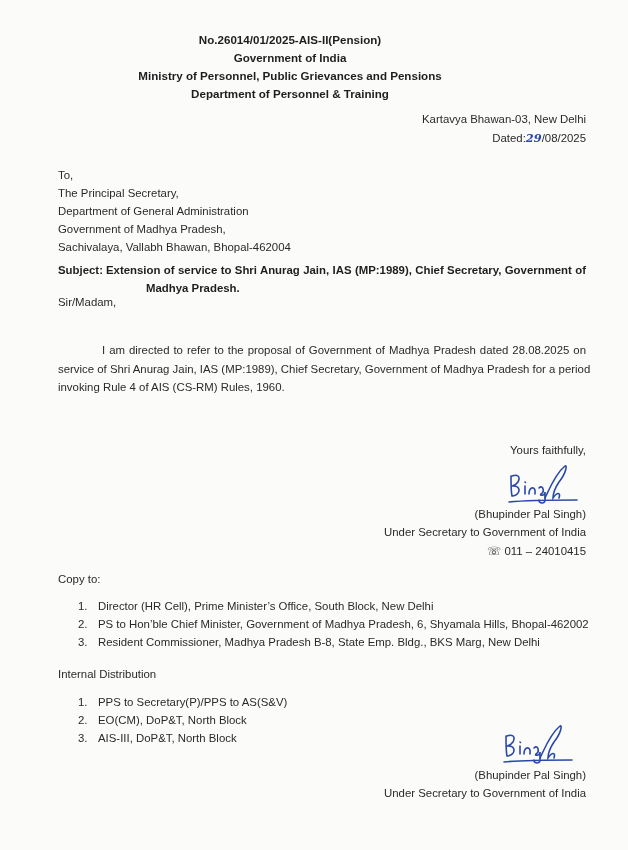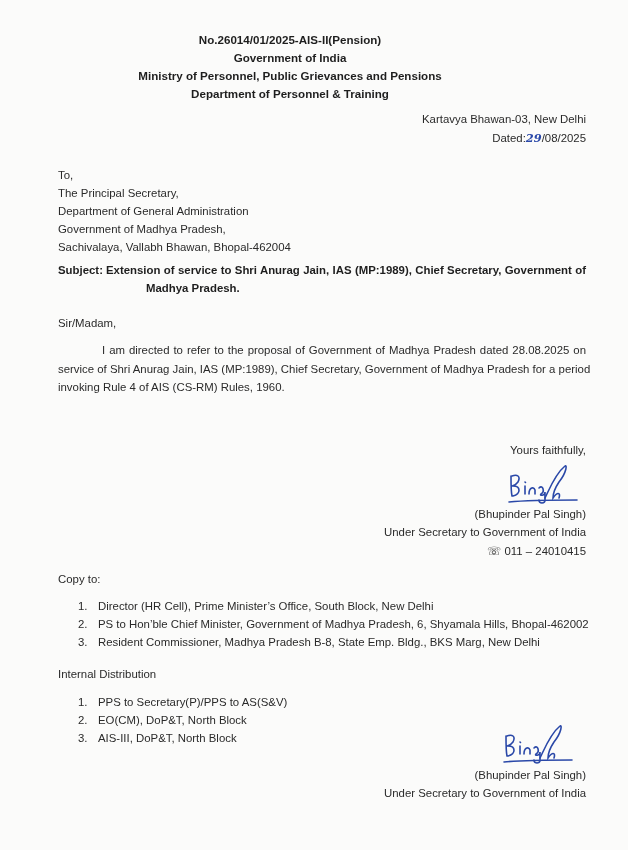--- a/index.html
+++ b/index.html
@@ -36,21 +36,21 @@
 <div class="abs" style="top:169px; left:58px;">To,</div>
 <div class="abs" style="top:187px; left:58px;">The Principal Secretary,</div>
 <div class="abs" style="top:205px; left:58px;">Department of General Administration</div>
 <div class="abs" style="top:223px; left:58px;">Government of Madhya Pradesh,</div>
 <div class="abs" style="top:241px; left:58px;">Sachivalaya, Vallabh Bhawan, Bhopal-462004</div>
 
 <div class="abs bold" style="top:264px; left:58px;">Subject:</div>
 <div class="abs bold" style="top:264px; left:106px; width:480px; text-align:justify; text-align-last:justify;">Extension of service to Shri Anurag Jain, IAS (MP:1989), Chief Secretary, Government of</div>
 <div class="abs bold" style="top:282px; left:106px;padding-left:40px;">Madhya Pradesh.</div>
 
-<div class="abs" style="top:317px; left:58px;">Sir/Madam,</div>
+<div class="abs" style="top:296px; left:58px;">Sir/Madam,</div>
 
 <div class="para" style="top:341px;">
   <span class="l" style="padding-left:44px;">I am directed to refer to the proposal of Government of Madhya Pradesh dated 28.08.2025 on</span>
   <span class="l">service of Shri Anurag Jain, IAS (MP:1989), Chief Secretary, Government of Madhya Pradesh for a period</span>
   <span class="l last">invoking Rule 4 of AIS (CS-RM) Rules, 1960.</span>
 </div>
 
 <div class="abs right" style="top:444px; right:42px;">Yours faithfully,</div>
 <div class="abs sig" style="top:462px; left:505px;">
   <svg width="80" height="44" viewBox="0 0 80 44">

